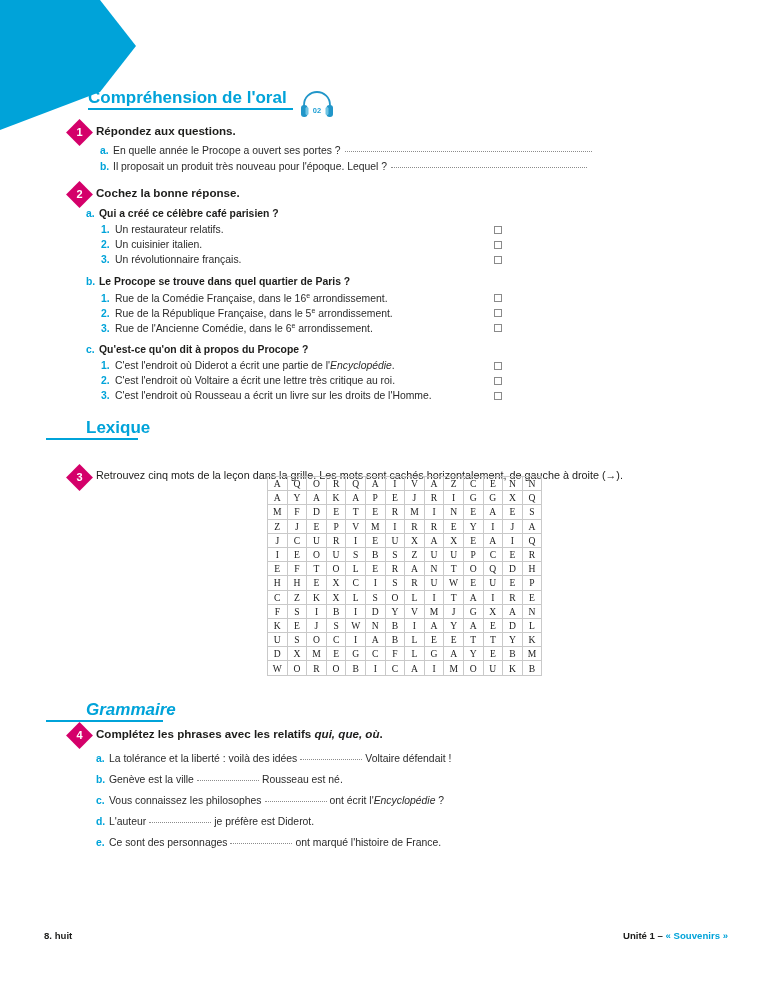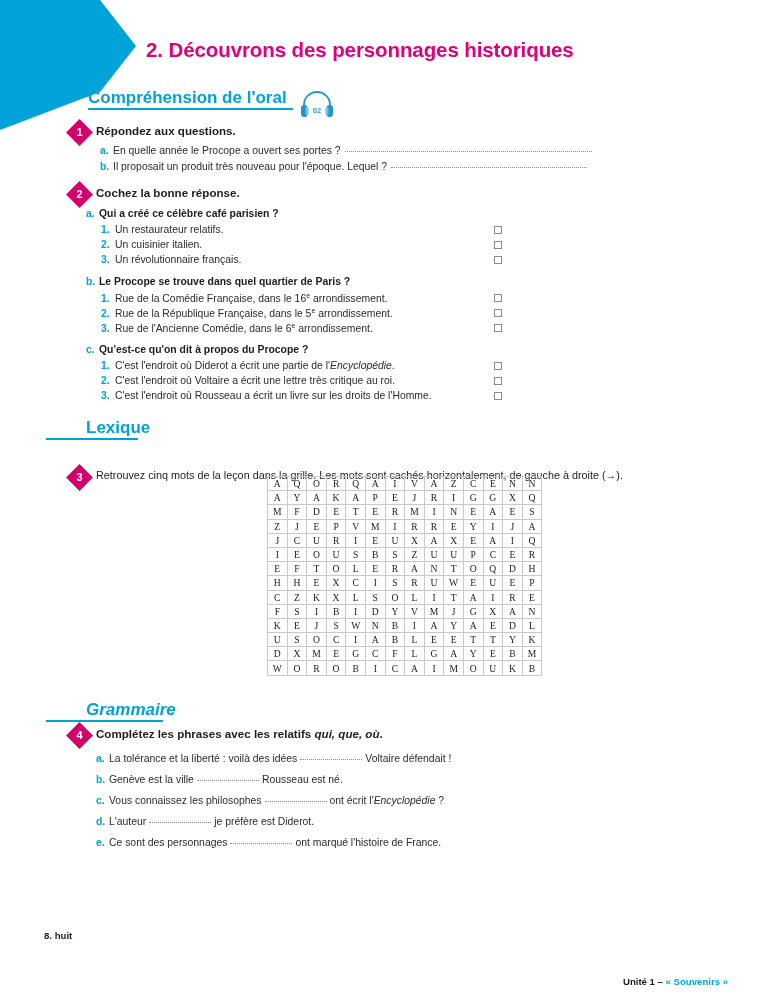--- a/index.html
+++ b/index.html
@@ -103,32 +103,31 @@
     font-size: 9.6px; color: #232323;
   }
 
   
   .footer-left {
     position: absolute; left: 44px; top: 930px;
     font-size: 9.6px; font-weight: bold; color: #1d1d1b;
   }
   .footer-right {
     position: absolute; right: 44px; top: 930px;
-    font-size: 9.6px; font-weight: bold; color: #1d1d1b; white-space: nowrap; margin-top: 46px;
+    font-size: 9.6px; font-weight: bold; color: #1d1d1b; white-space: nowrap;
   }
   .footer-right .blue { color: #00a3d9; }
 </style>
 </head>
 <body>
 
 <div class="page">
 
   <div class="unit-banner"></div>
   <div class="unit-banner-label">Unité 1</div>
-  <div class="lesson-title">2. Découvrons des personnages historiques</div>
 
   <div class="section-head compre" style="left:88px; top:88px; width:205px;">
     <span class="txt">Compréhension de l'oral</span>
     <div class="rule" style="width:205px;"></div>
   </div>
 
   <div class="audio-icon">
     <svg width="38" height="32" viewBox="0 0 38 32">
       <path d="M6 21 V17 C6 9.5 12 4 19 4 C26 4 32 9.5 32 17 V21" fill="none" stroke="#2196c9" stroke-width="1.8" stroke-linecap="round"></path>
       <rect x="3" y="17" width="6.5" height="12" rx="3" fill="#2196c9"></rect>

